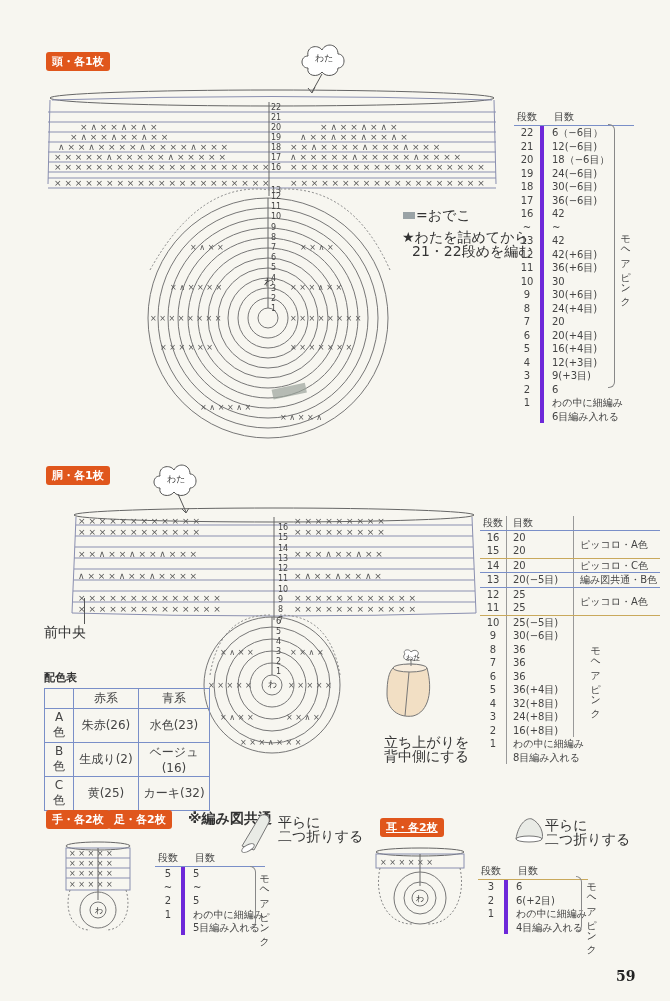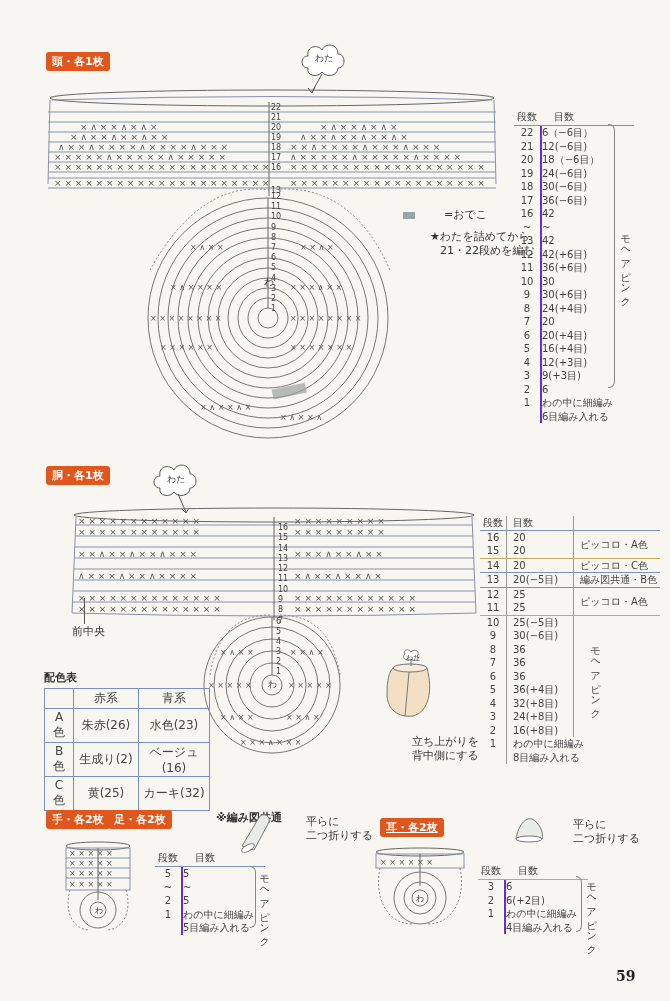--- a/index.html
+++ b/index.html
@@ -13,24 +13,24 @@
   .label-tag {
     position:absolute; background:#e0561c; color:#fff;
     font-size:11px; font-weight:bold; padding:2px 6px; border-radius:3px;
     font-family:"DejaVu Sans", sans-serif;
   }
   svg { position:absolute; overflow:visible; }
   .stbl { position:absolute; font-size:10px; color:#444; }
   .stbl .hdr { display:flex; font-size:10px; border-bottom:1px solid #7a8fc8; padding-bottom:1px; }
   .stbl .row { display:flex; height:13.5px; line-height:13.5px; }
   .stbl .c1 { width:26px; text-align:center; }
-  .stbl .c2 { border-left:2px solid #6d28d9; }
+  .stbl .c2 { padding-left:8px; border-left:4px solid #6d28d9; }
   .vert { position:absolute; writing-mode:vertical-rl; font-size:10px; color:#444; letter-spacing:1px; }
   .bracket { position:absolute; border:1px solid #888; border-left:none; border-radius:0 6px 6px 0; }
-  .note { position:absolute; font-size:11px; color:#333; line-height:14px;padding-left:28px; }
+  .note { position:absolute; font-size:14px; color:#333; line-height:14px; }
   .cloud-text { font-size:9px; }
   table.color { position:absolute; border-collapse:collapse; font-size:12px; color:#444; }
   table.color td { border:1px solid #7a8fc8; padding:1px 4px; text-align:center; height:13px; }
   .body-tbl { position:absolute; font-size:10px; color:#444; }
   .body-tbl .row { display:flex; height:13.5px; line-height:13.5px; }
   .body-tbl .c1 { width:26px; text-align:center; }
   .body-tbl .c2 { width:60px; padding-left:6px; border-left:1px solid #999; }
   .body-tbl .c3 { width:80px; padding-left:6px; border-left:1px solid #999; }
   .page-num { position:absolute; font-family:"DejaVu Serif", serif; font-weight:bold; font-size:14px; color:#222; }
 </style>

